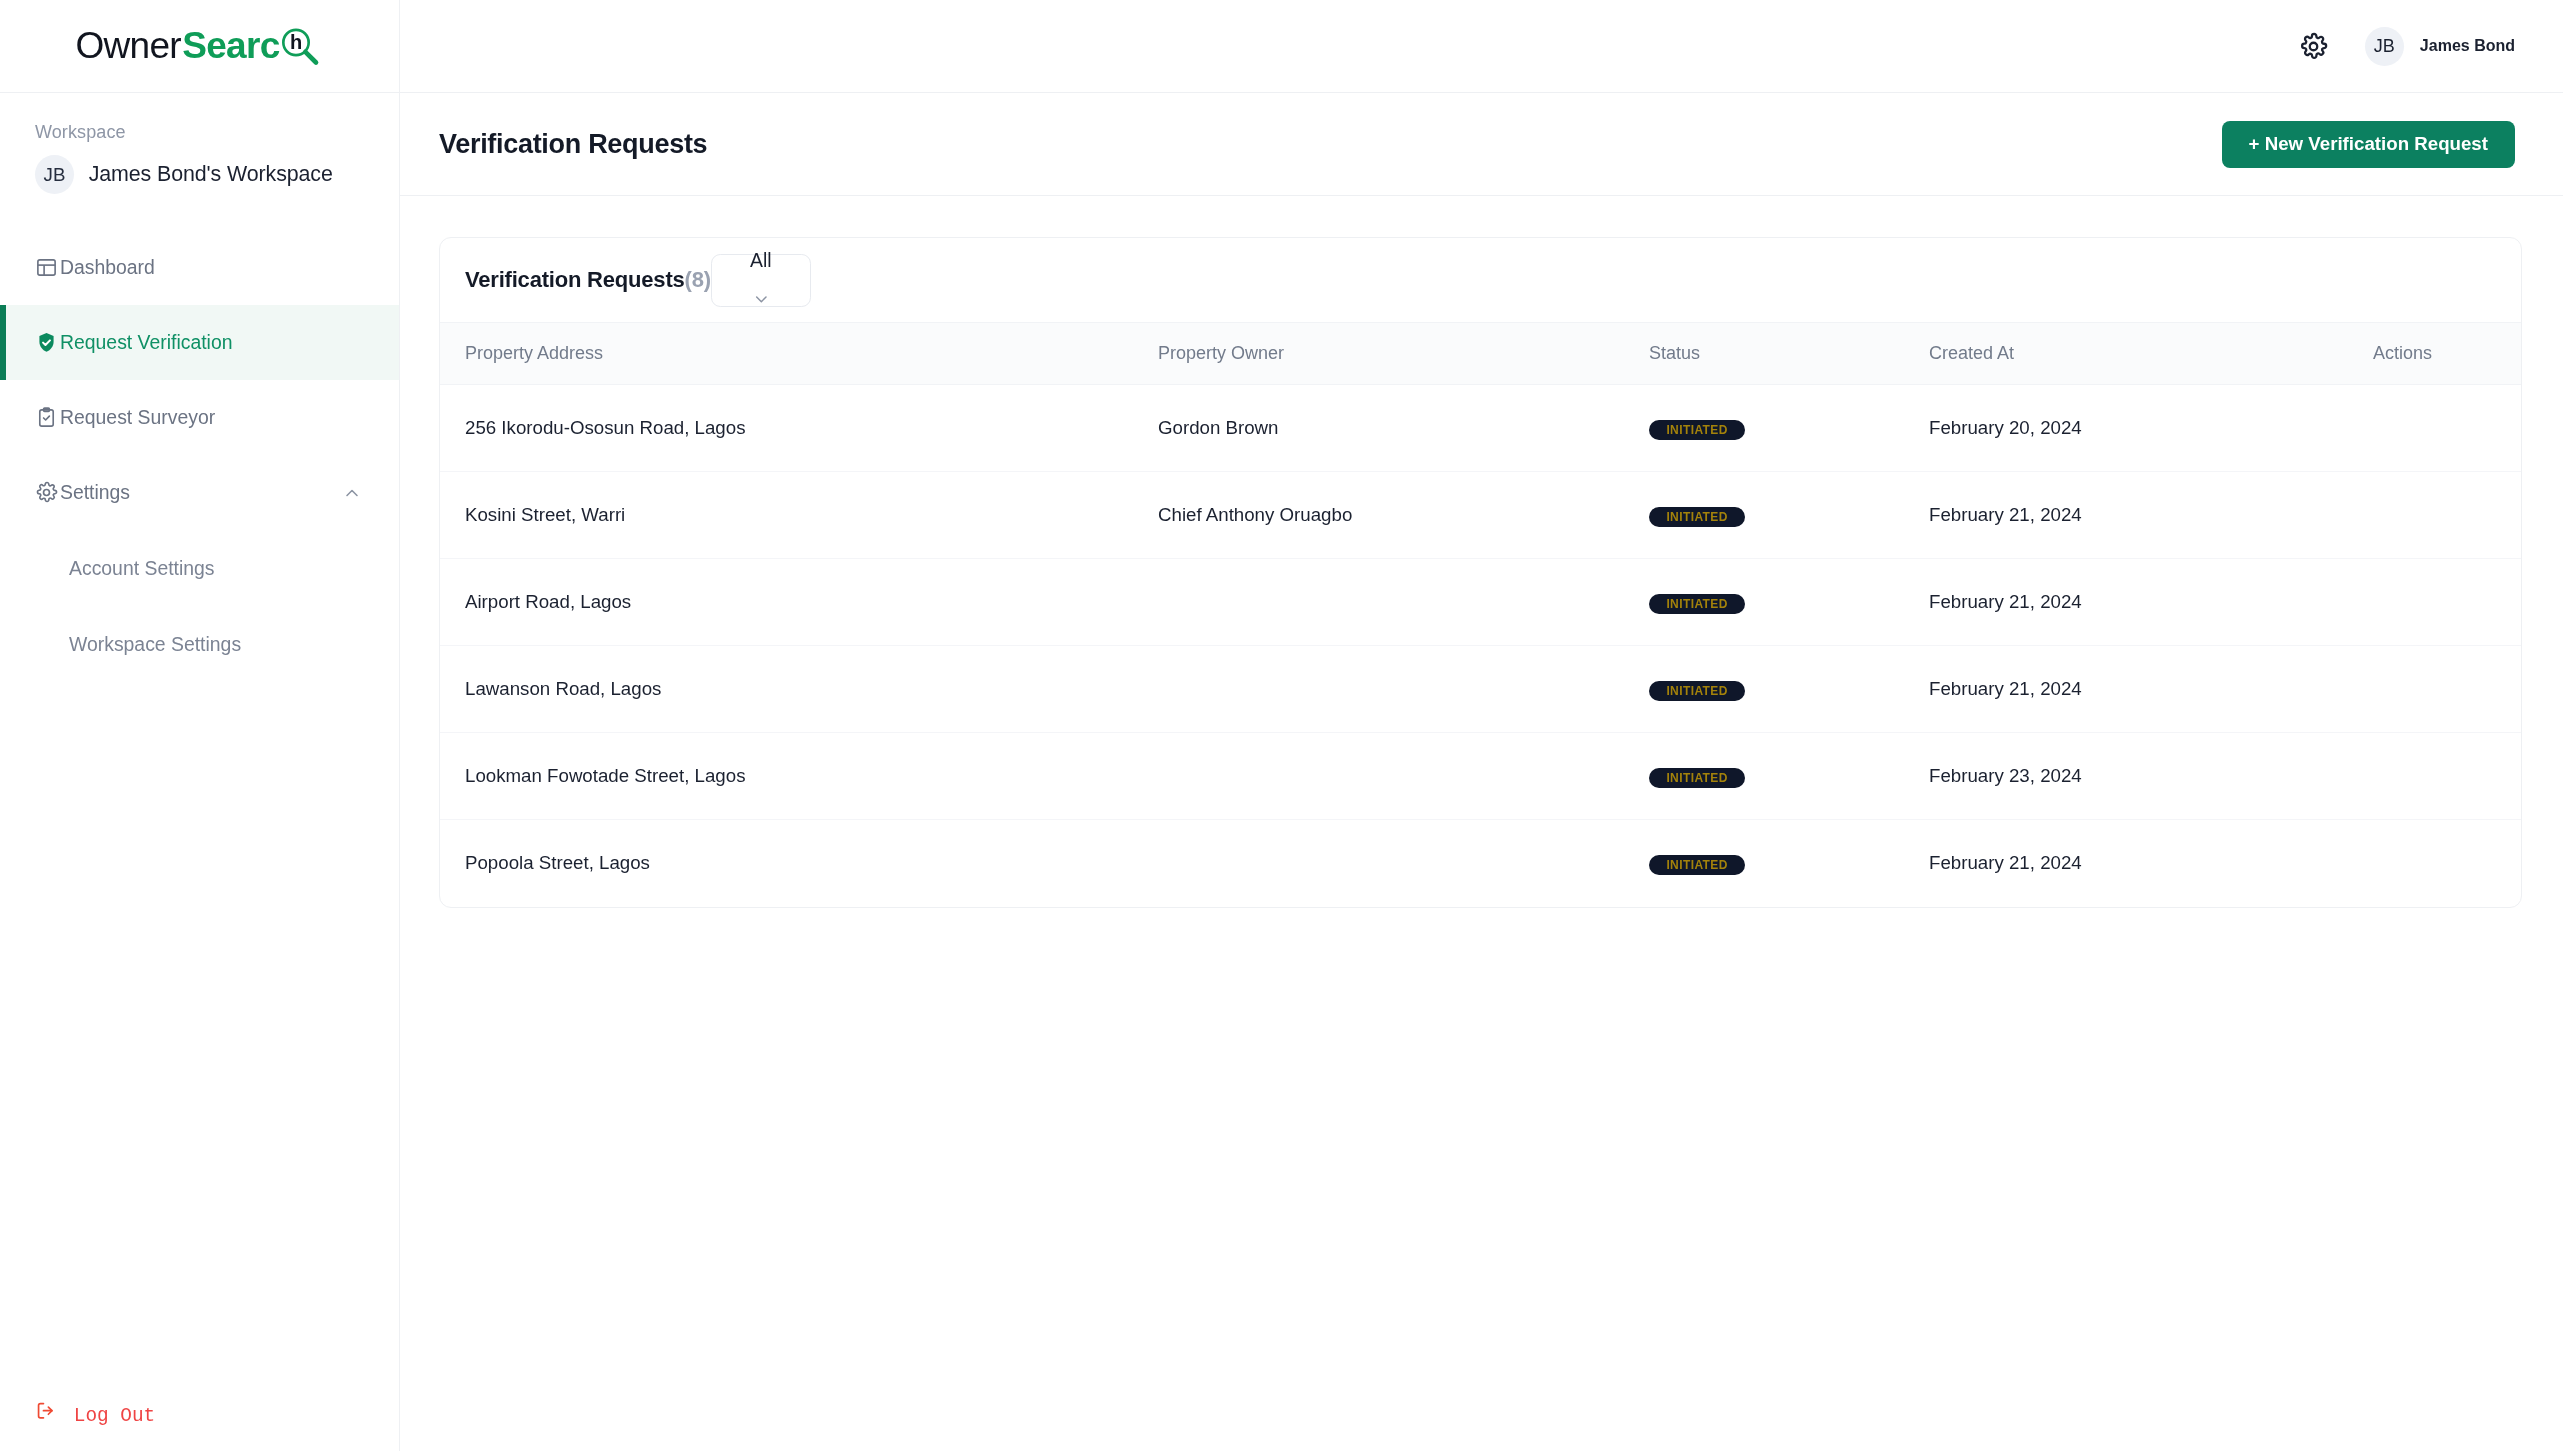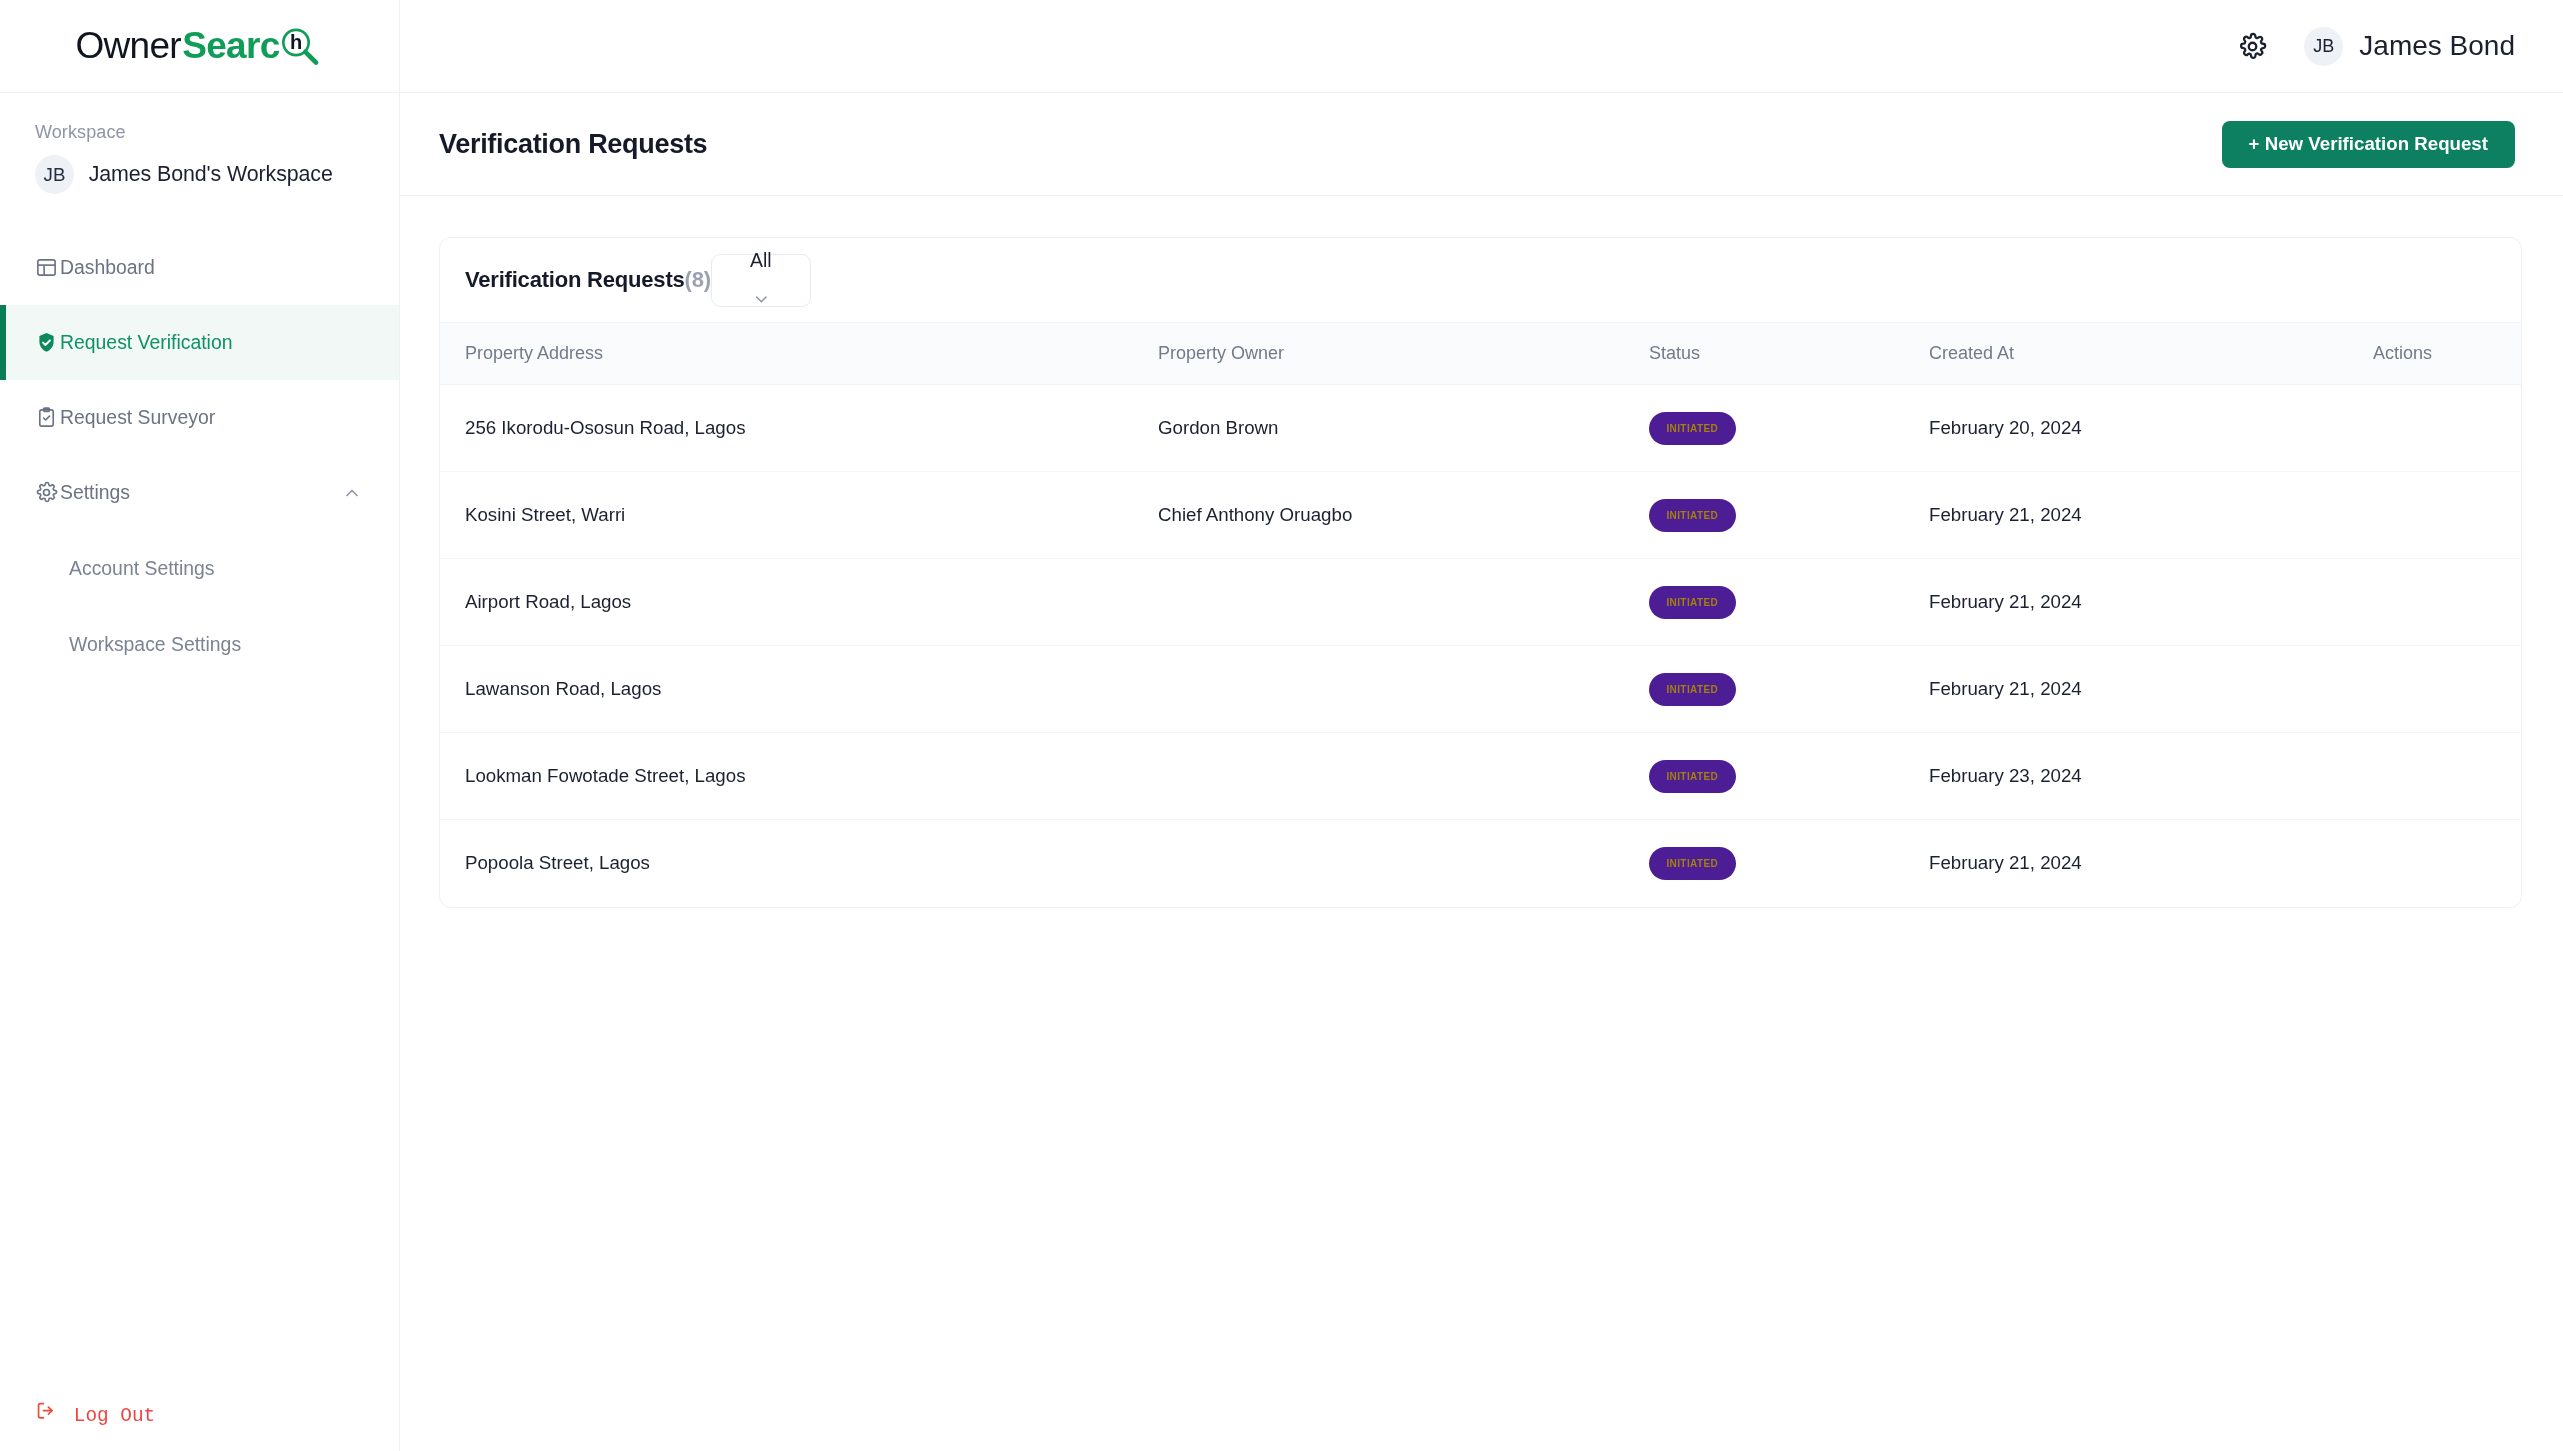--- a/index.html
+++ b/index.html
@@ -82,21 +82,21 @@
     padding-right: 48px; gap: 37px;
   }
   .gear-btn { width: 29px; height: 29px; cursor: pointer; }
   .user-box { display: flex; align-items: center; gap: 16px; cursor: pointer; }
   .user-avatar {
     width: 39px; height: 39px; border-radius: 50%;
     background: #eef1f6; color: #1b2130;
     display: flex; align-items: center; justify-content: center;
     font-size: 18px; font-weight: 500;
   }
-  .user-name { font-size: 28px; color: #1b2130; font-weight: 400; }
+  .user-name { font-size: 16px; color: #1b2130; font-weight: 700; }
 
   .page-head {
     height: 103px; flex: none;
     border-bottom: 1.3px solid #eef0f3;
     display: flex; align-items: center; justify-content: space-between;
     padding: 0 48px 0 39px;
   }
   .page-title { font-size: 27px; font-weight: 700; color: #141a27; letter-spacing: -0.3px; }
   .primary-btn {
     background: #0c8060; color: #fff;
@@ -139,23 +139,23 @@
     border-bottom: 1.3px solid #f4f5f8; vertical-align: middle;
   }
   tbody tr:last-child td { border-bottom: none; }
   .c-addr { width: 718px; padding-left: 25px; }
   .c-owner { width: 491px; }
   .c-status { width: 280px; }
   .c-date { width: 444px; }
   .c-act { }
   .badge {
     display: inline-flex; align-items: center; justify-content: center;
-    background: #4c1d95; color: #a3820b;
-    font-size: 10px; font-weight: 600; letter-spacing: 0.4px;
-    height: 33px; padding: 0 17.4px; border-radius: 18px;
+    background: #0f172a; color: #a3820b;
+    font-size: 12px; font-weight: 600; letter-spacing: 0.4px;
+    height: 20px; padding: 0 17.4px; border-radius: 18px;
   }
 </style>
 </head>
 <body>
 
 <div class="app">
 
   <aside class="sidebar">
 
     <div class="logo-zone">

